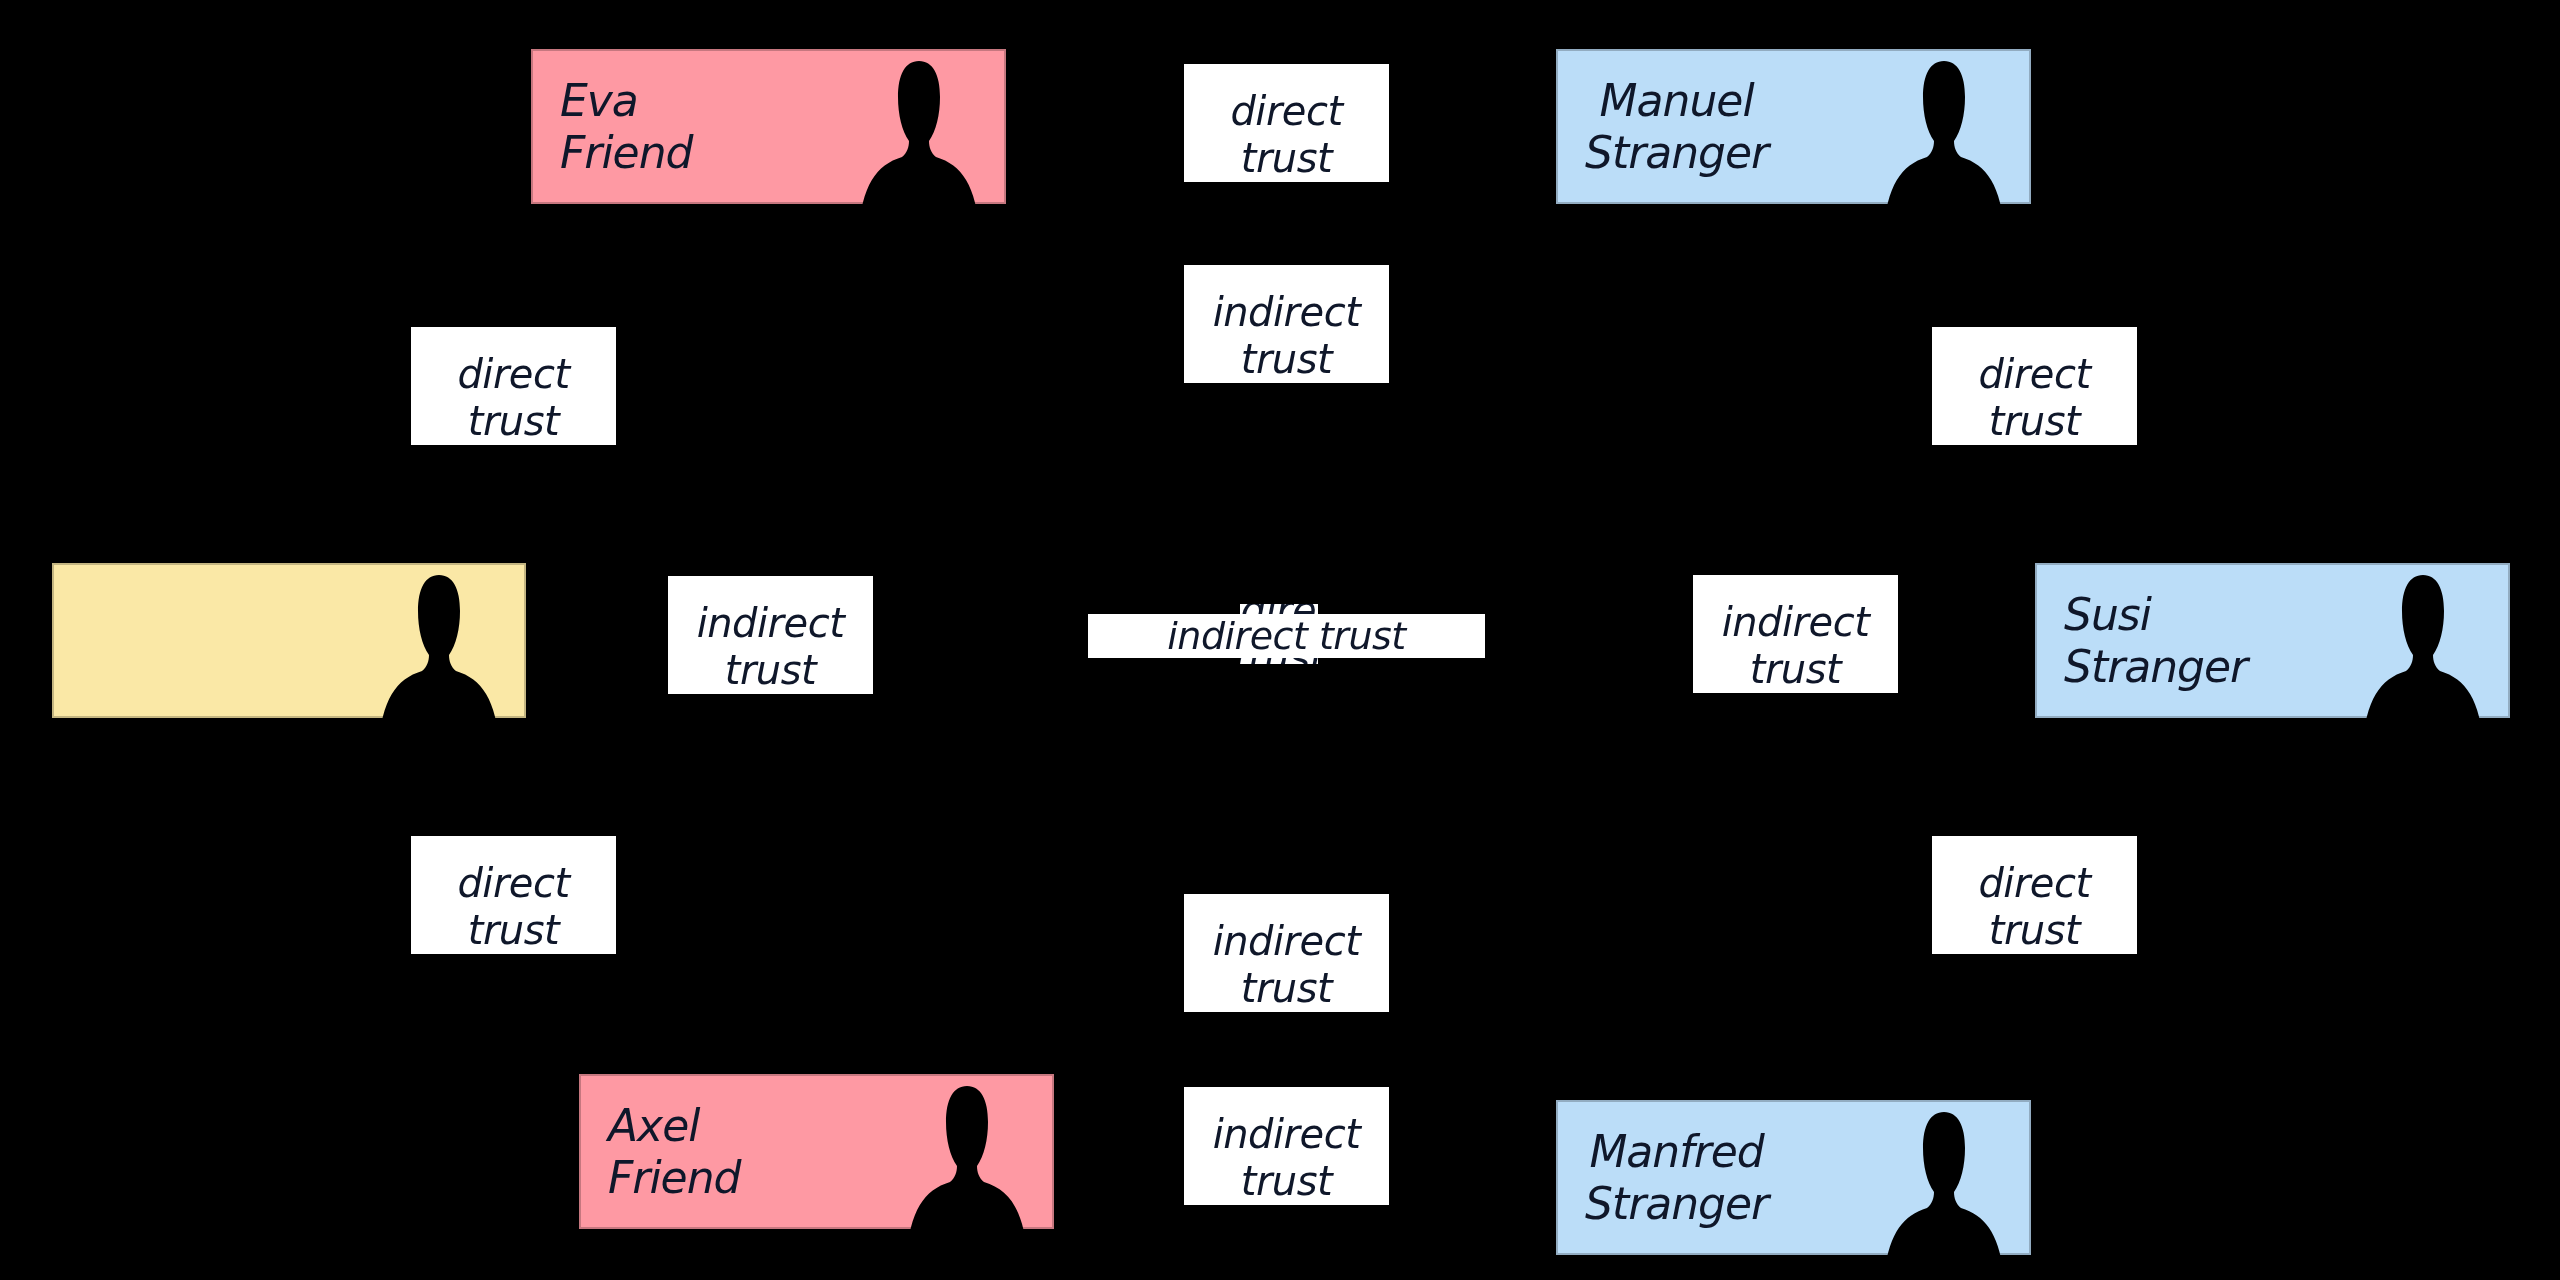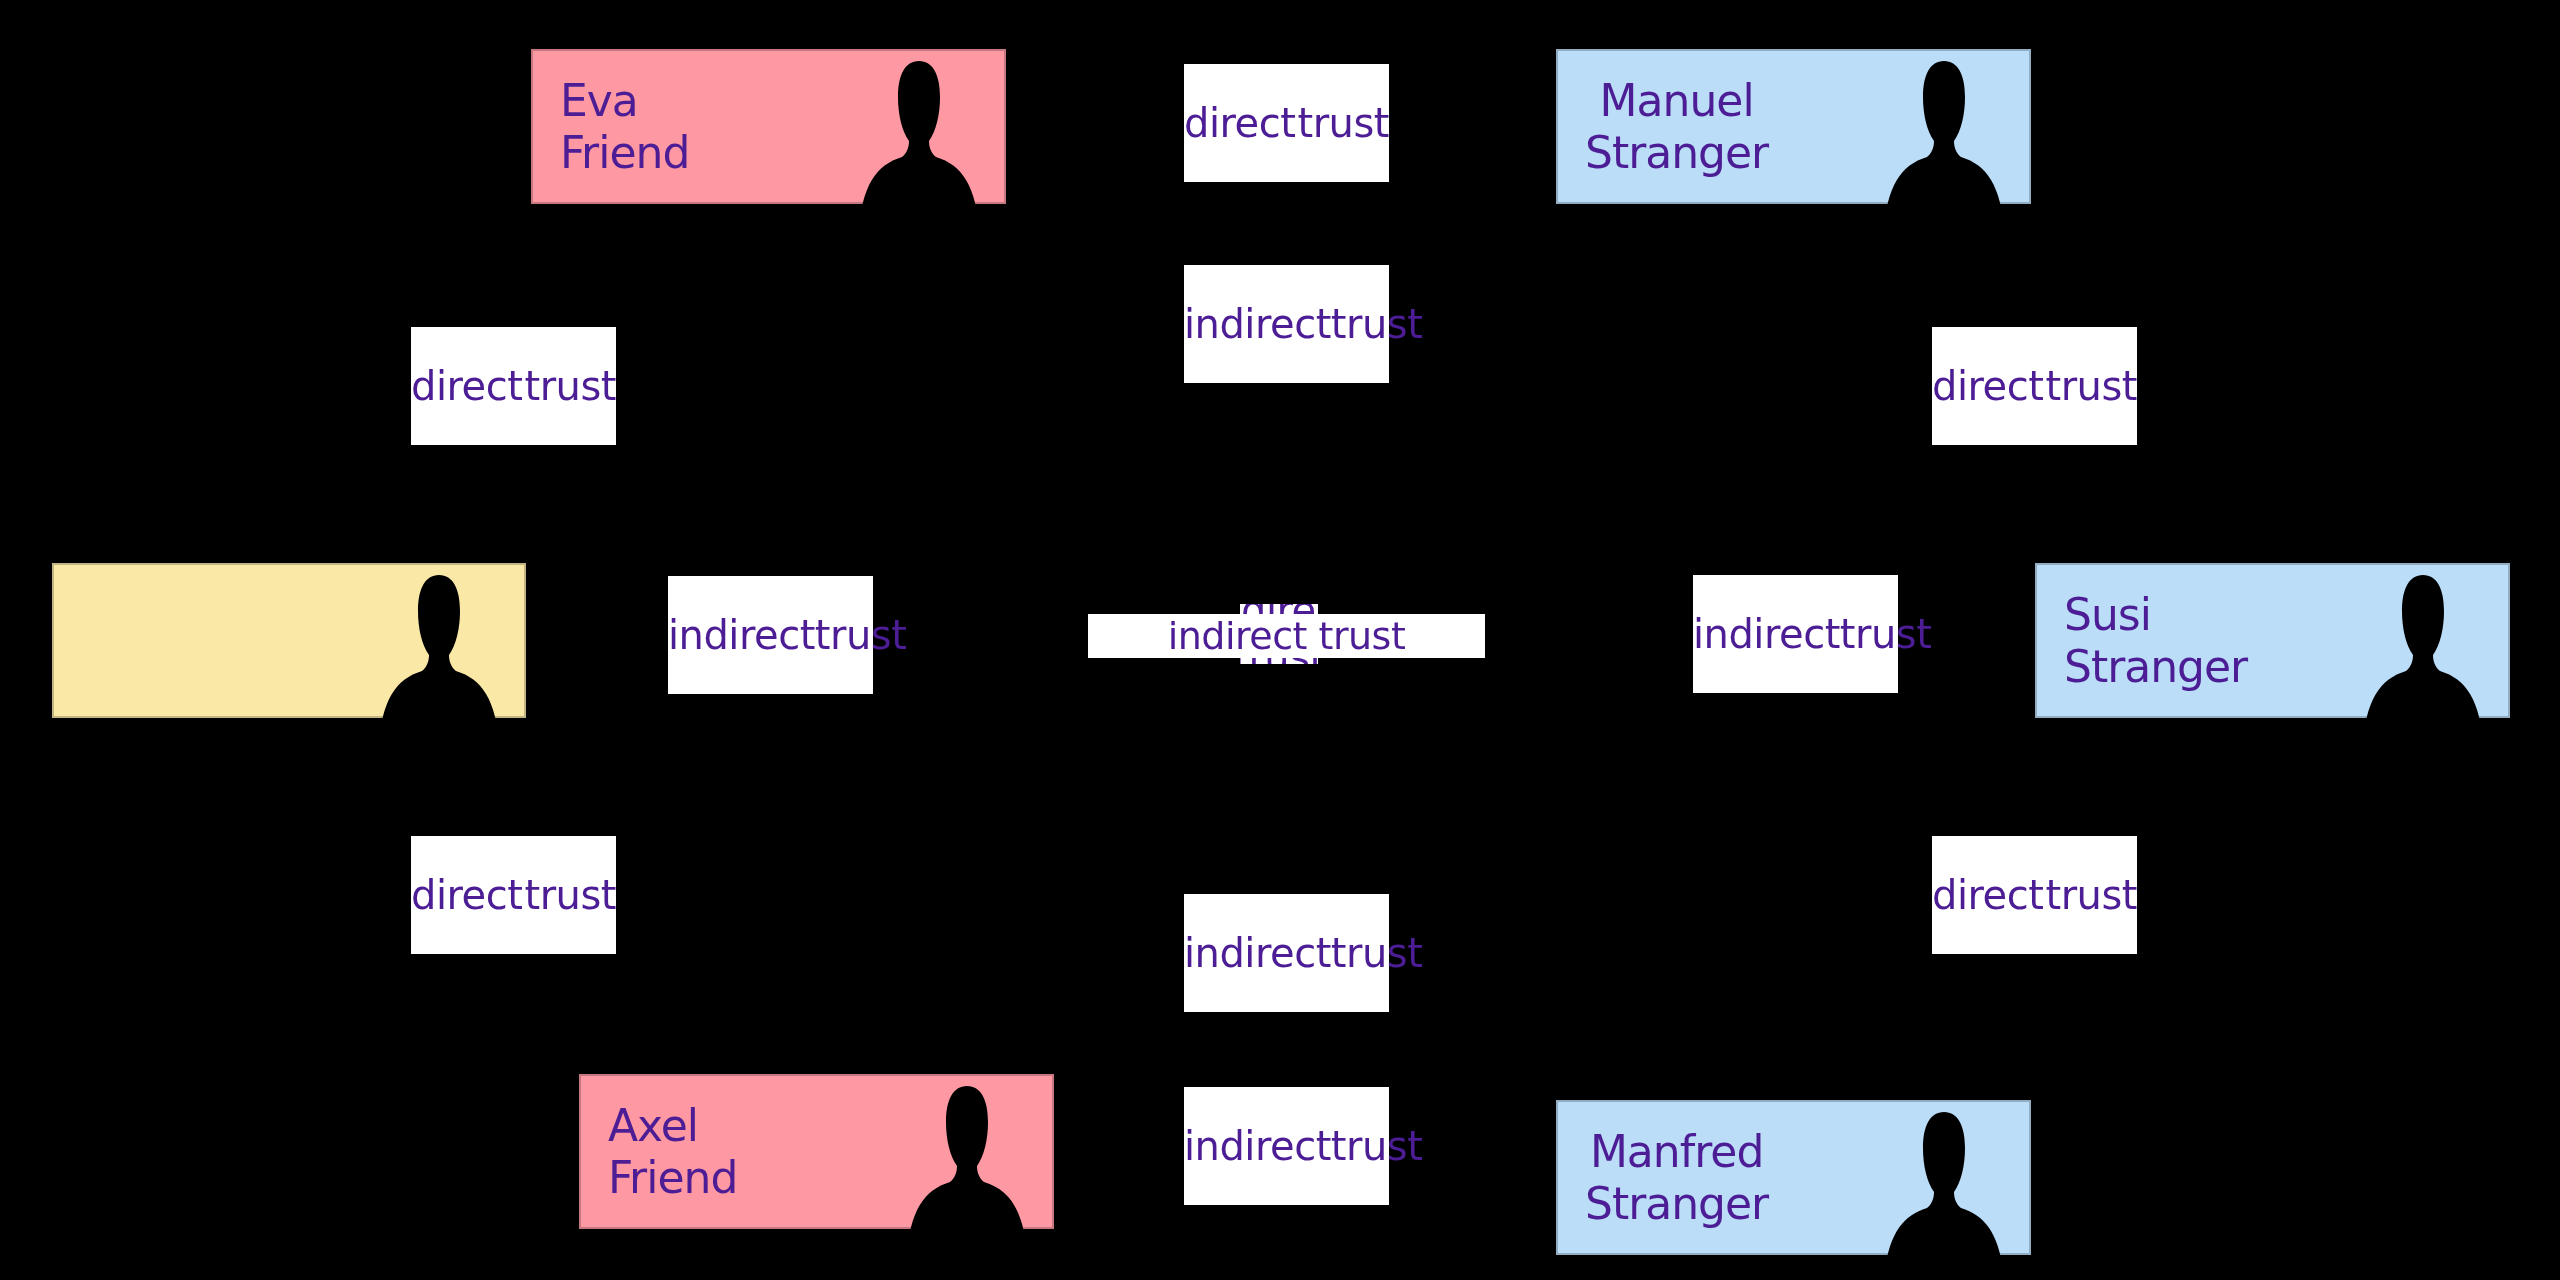--- a/index.html
+++ b/index.html
@@ -2,21 +2,22 @@
 <html><head>
 <meta charset="utf-8">
 <style>
   html,body{margin:0;padding:0;background:#000;}
   #stage{
     position:relative;
     width:2560px;height:1280px;
     background:#000;
     overflow:hidden;
     font-family:"DejaVu Sans","Liberation Sans",sans-serif;
-    color:#4c1d95;
+    color:#0f172a;
+    font-style:italic;
   }
   .node{
     position:absolute;
     border:2px solid rgba(0,0,0,0.22);
     box-sizing:border-box;
   }
   .node-text{
     position:absolute;
     left:27px;top:24px;
     font-size:44px;
@@ -26,22 +27,22 @@
   }
   .silhouette{
     position:absolute;
     right:0px;top:6px;
     width:170px;height:178px;
   }
   .label{
     position:absolute;
     width:205px;height:118px;
     background:#fff;
-    display:flex;flex-direction:row;
-    align-items:center;justify-content:space-between;
+    display:flex;flex-direction:column;
+    align-items:center;justify-content:flex-end;
     text-align:center;
     font-size:40px;line-height:47px;
     letter-spacing:-0.5px;
     z-index:4;
   }
   .label-rear{
     position:absolute;
     left:1240px;top:604px;
     width:78px;height:60px;
     background:#fff;

